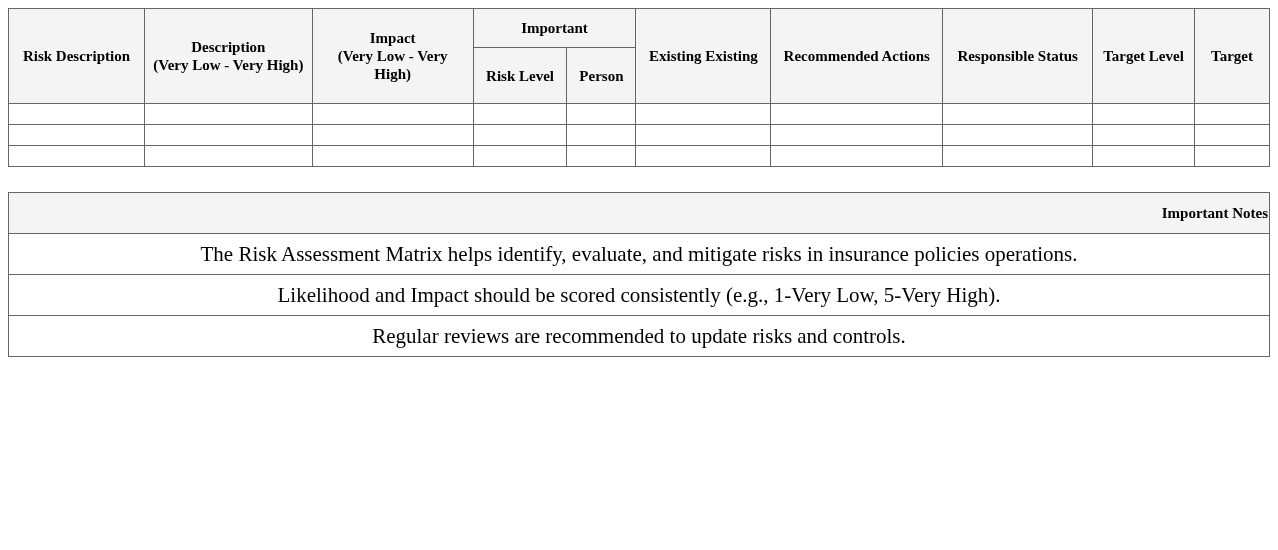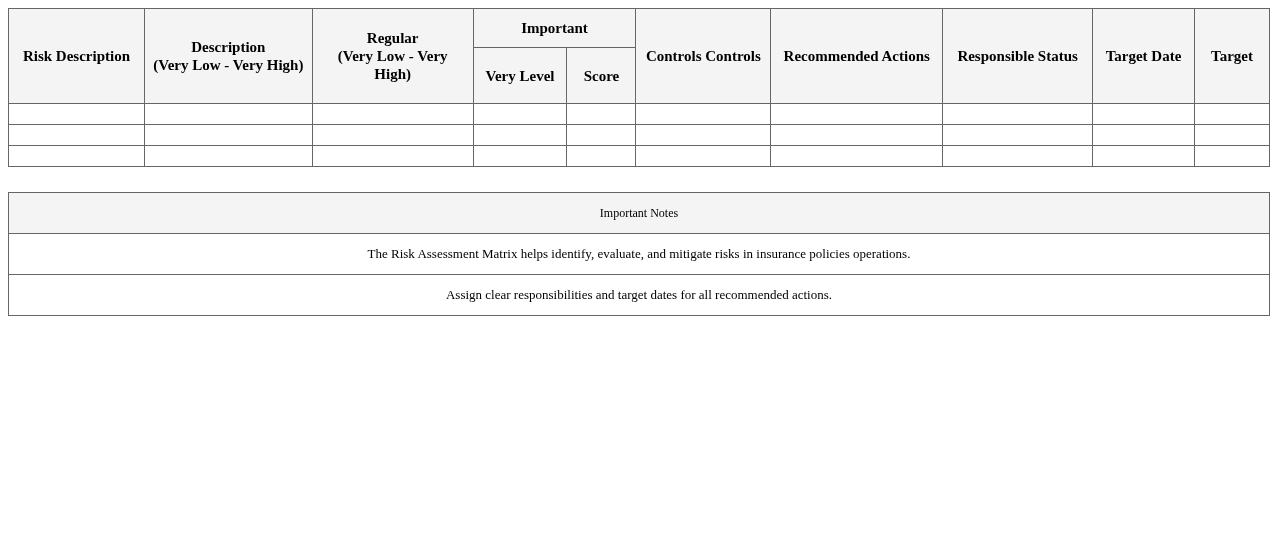--- a/index.html
+++ b/index.html
@@ -3,22 +3,22 @@
 <meta charset="utf-8">
 <style>
   html, body { margin:0; padding:0; background:#ffffff; }
   body { width:1278px; height:550px; position:relative; font-family:"Liberation Serif", "DejaVu Serif", serif; color:#000; overflow:hidden; }
   table { border-collapse:collapse; position:absolute; left:8px; width:1262px; }
   th, td { border:1px solid #666; }
   #matrix { top:8px; }
   #matrix th { background:#f4f4f4; font-weight:bold; font-size:15px; line-height:18px; text-align:center; padding:0 6px; }
   #matrix td { height:20px; padding:0; }
   #notes { top:192px; }
-  #notes th { background:#f4f4f4; font-weight:normal; font-size:12px; height:38px; text-align:center; }
-  #notes td { font-size:13px; height:38px; text-align:center; }
+  #notes th { background:#f4f4f4; font-weight:bold; font-size:15px; height:38px; text-align:right; }
+  #notes td { font-size:21px; height:38px; text-align:center; }
 </style>
 </head>
 <body>
 
 <table id="matrix">
   <colgroup>
     <col style="width:136px">
       <col style="width:168px">
       <col style="width:161px">
     <col style="width:94px">
@@ -30,33 +30,33 @@
       <col style="width:75px">
   </colgroup>
   <thead>
     <tr style="height:39px">
       <th rowspan="2">Risk Description</th>
       <th rowspan="2">
         <span>Description</span><br>
         <span>(Very Low - Very High)</span>
       </th>
       <th rowspan="2">
-        <span>Regular</span><br>
+        <span>Impact</span><br>
         <span>(Very Low - Very High)</span>
       </th>
       <th colspan="2">Important</th>
-      <th rowspan="2">Controls Controls</th>
+      <th rowspan="2">Existing Existing</th>
       <th rowspan="2">Recommended Actions</th>
       <th rowspan="2">Responsible Status</th>
-      <th rowspan="2">Target Date</th>
+      <th rowspan="2">Target Level</th>
       <th rowspan="2">Target</th>
     </tr>
     <tr style="height:56px">
-      <th>Very Level</th>
-      <th>Score</th>
+      <th>Risk Level</th>
+      <th>Person</th>
     </tr>
   </thead>
   <tbody>
     <tr>
       <td></td>
       <td></td>
       <td></td>
       <td></td>
       <td></td>
       <td></td>
@@ -96,16 +96,19 @@
   <thead>
     <tr>
         <th>Important Notes</th>
       </tr>
   </thead>
   <tbody>
     <tr>
         <td>The Risk Assessment Matrix helps identify, evaluate, and mitigate risks in insurance policies operations.</td>
       </tr>
     <tr>
-        <td>Assign clear responsibilities and target dates for all recommended actions.</td>
+        <td>Likelihood and Impact should be scored consistently (e.g., 1-Very Low, 5-Very High).</td>
+      </tr>
+    <tr>
+        <td>Regular reviews are recommended to update risks and controls.</td>
       </tr>
   </tbody>
 </table>
 
 </body></html>

